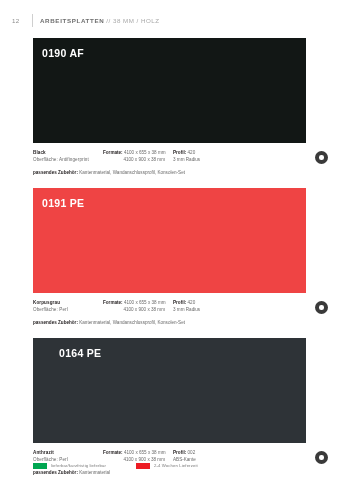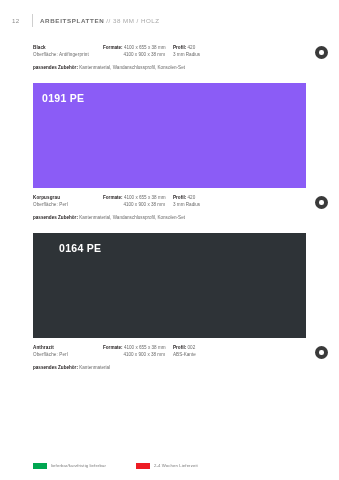--- a/index.html
+++ b/index.html
@@ -183,20 +183,23 @@
 <div class="page-header">
   <span class="page-number">12</span>
   <span class="header-rule"></span>
   <span class="header-title">ARBEITSPLATTEN</span>
   <span class="header-sub">// 38 MM / HOLZ</span>
 </div>
 
 <div class="products">
 
   <div class="product">
+    <div class="swatch" id="sw0" style="background: rgb(18, 23, 21);">
+      <span class="swatch-label" style="color: rgb(255, 255, 255);">0190 AF</span>
+    </div>
     <div class="spec">
       <div class="spec-cols">
         <div class="col-name">
           <div class="spec-strong">Black</div>
           <div class="spec-light">Oberfläche: Antifingerprint</div>
         </div>
         <div class="col-fmt">
           <div class="fmt-line">
             <span class="lbl">Formate:</span>
             <span>4100 x 655 x 38 mm</span>
@@ -213,21 +216,21 @@
       </div>
       <div class="accessory">
         <span class="lbl">passendes Zubehör:</span>
         <span>Kantenmaterial, Wandanschlussprofil, Konsolen-Set</span>
       </div>
       <span class="finish-badge"></span>
     </div>
   </div>
 
   <div class="product">
-    <div class="swatch" id="sw1" style="background: #8b5cf6; padding-left: 40px;">
+    <div class="swatch" id="sw1" style="background: #ef4444; padding-left: 40px;">
       <span class="swatch-label" style="color: rgb(255, 255, 255);">0191 PE</span>
     </div>
     <div class="spec">
       <div class="spec-cols">
         <div class="col-name">
           <div class="spec-strong">Korpusgrau</div>
           <div class="spec-light">Oberfläche: Perl</div>
         </div>
         <div class="col-fmt">
           <div class="fmt-line">

